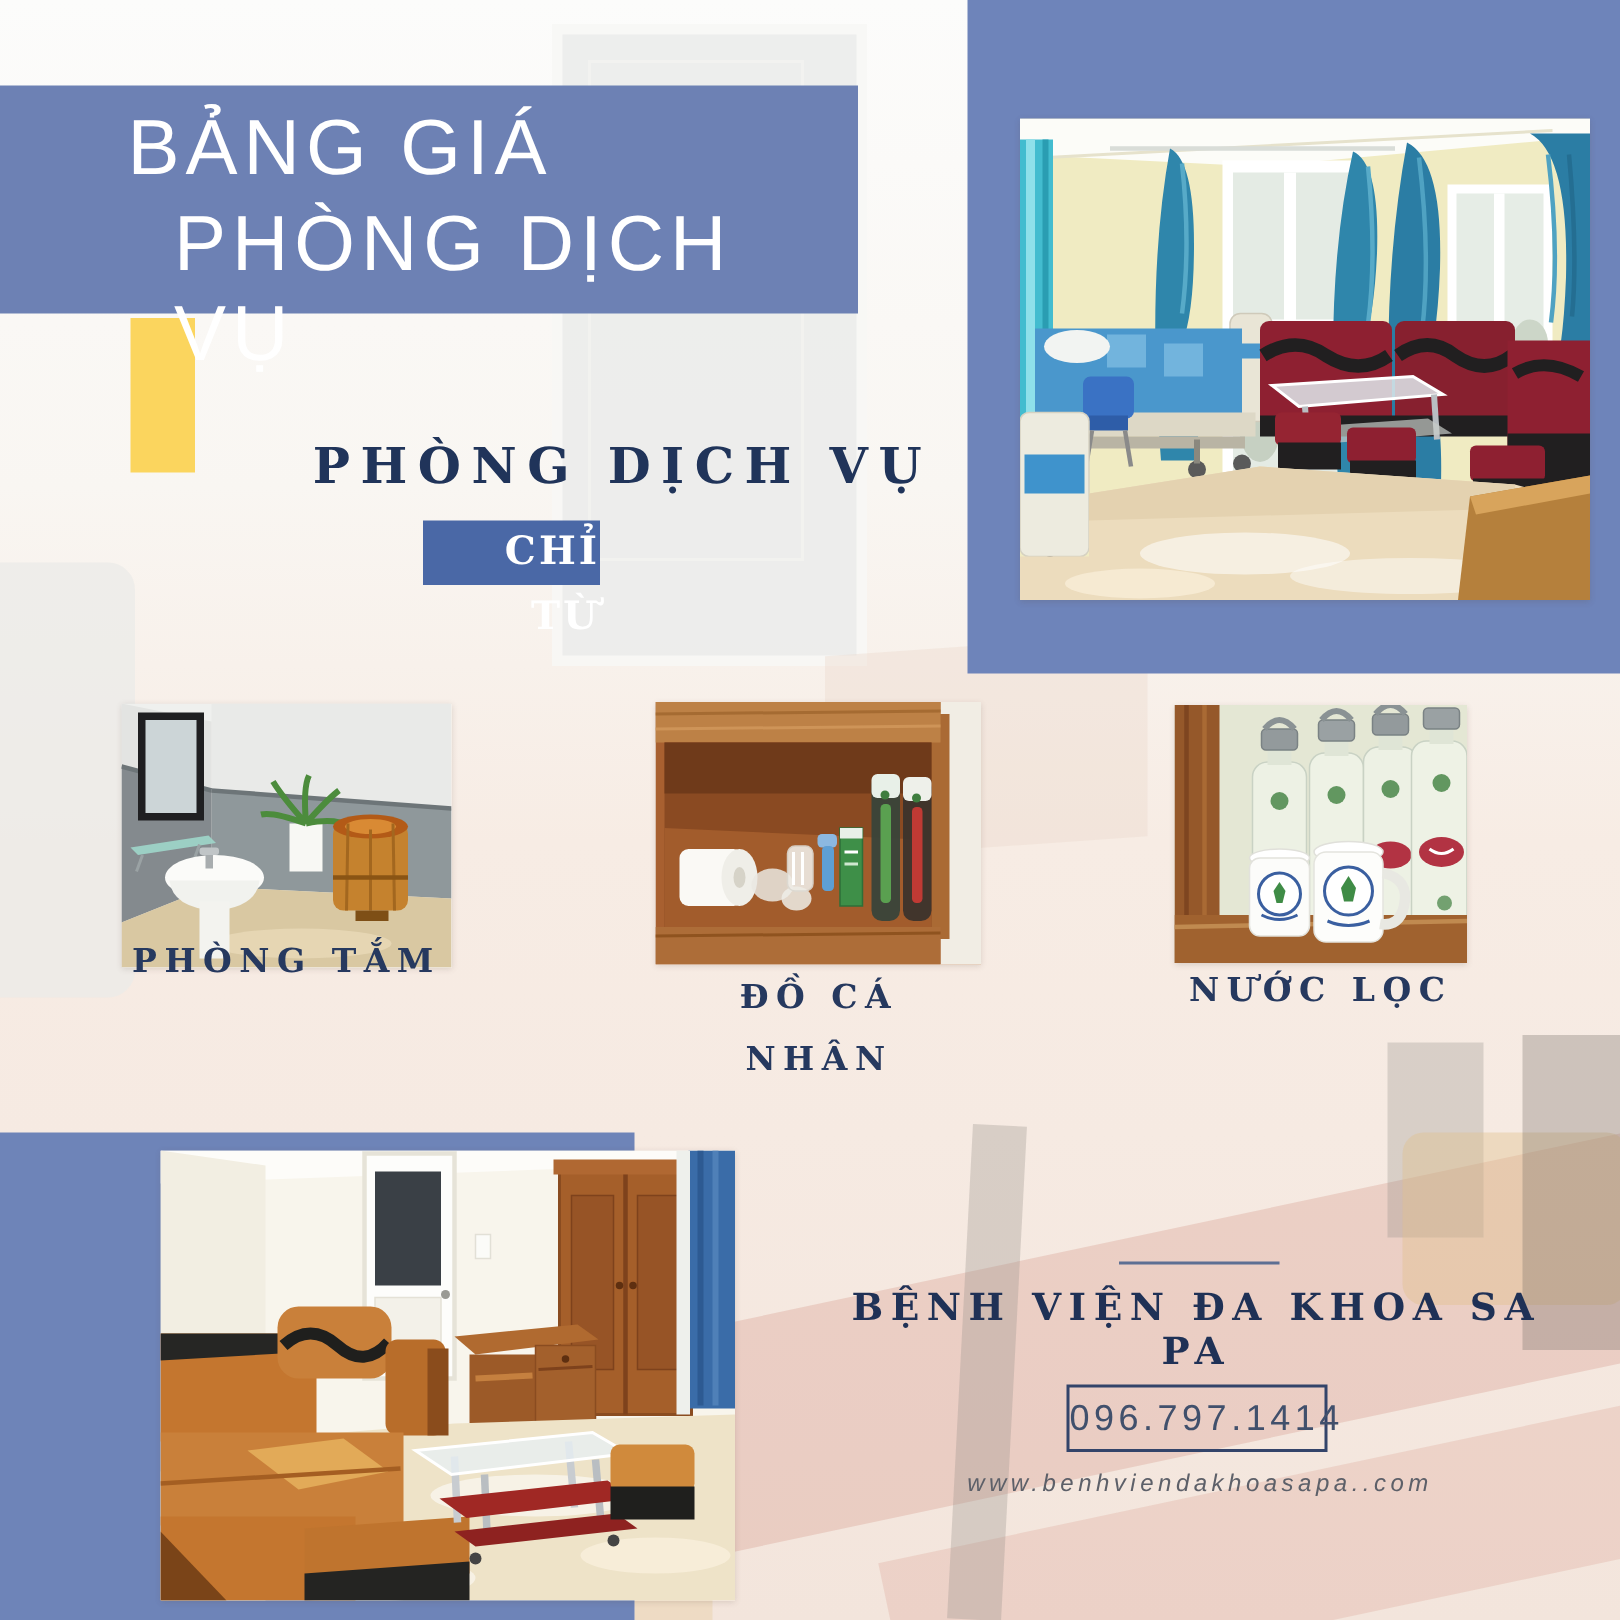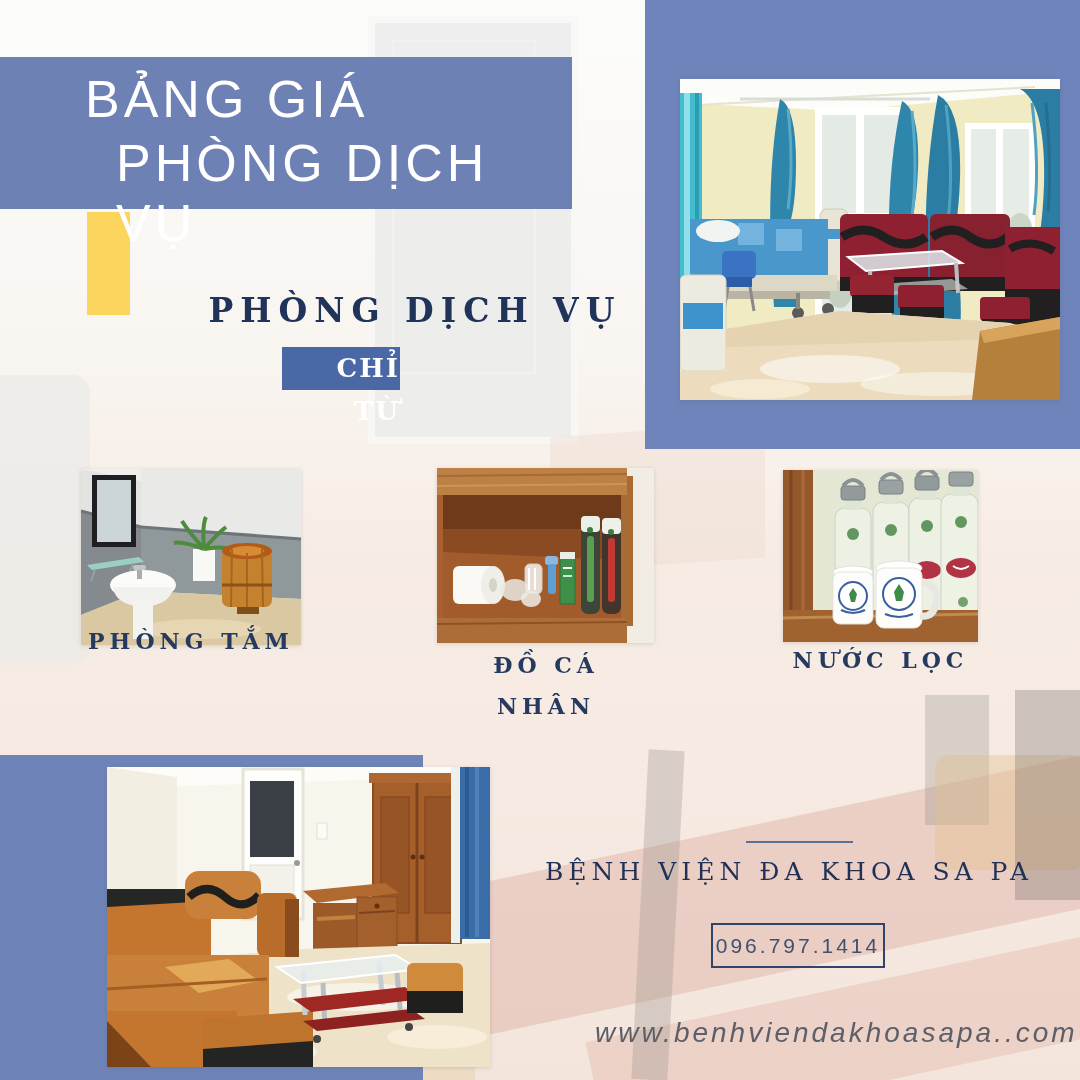--- a/index.html
+++ b/index.html
@@ -42,26 +42,26 @@
   .ph-water{left:783px;top:470px;width:195px;height:172px;}
   .ph-living{left:107px;top:767px;width:383px;height:300px;}
   
   .caption{z-index:4;text-align:center;font-family:"DejaVu Serif",serif;font-weight:bold;
     font-size:22px;letter-spacing:5px;color:#26395f;}
   .cap-1{left:71px;top:628px;width:240px;}
   .cap-2{left:460px;top:645px;width:172px;line-height:41px;}
   .cap-3{left:768px;top:647px;width:225px;}
   
   .divider{left:746px;top:841px;width:107px;height:2px;background:#5d6f93;z-index:4;}
-  .hospital-name{left:545px;top:857px;width:505px;text-align:left;z-index:4;
-    font-family:"DejaVu Serif",serif;font-weight:normal;font-size:25px;letter-spacing:5px;color:#1f3156;}
+  .hospital-name{left:545px;top:857px;width:505px;text-align:center;z-index:4;
+    font-family:"DejaVu Serif",serif;font-weight:bold;font-size:25px;letter-spacing:5px;color:#1f3156;}
   .phone-box{left:711px;top:923px;width:170px;height:41px;border:2px solid #33446a;z-index:4;
-    text-align:center;line-height:41px;font-size:21px;letter-spacing:3px;color:#41506c;}
+    text-align:center;line-height:41px;font-size:24px;letter-spacing:3px;color:#41506c;}
   .website{left:595px;top:981px;width:410px;text-align:center;z-index:4;
-    font-style:italic;font-size:28px;letter-spacing:3px;color:#5d6069;margin-top:36px;}
+    font-style:italic;font-size:16px;letter-spacing:3px;color:#5d6069;}
 </style>
 </head>
 <body>
 
 <div class="canvas">
 
   <div class="abs ghost ghost-door"></div>
   <div class="abs ghost ghost-door-inner"></div>
   <div class="abs ghost ghost-sofa-left"></div>
   <div class="abs ghost ghost-desk"></div>

